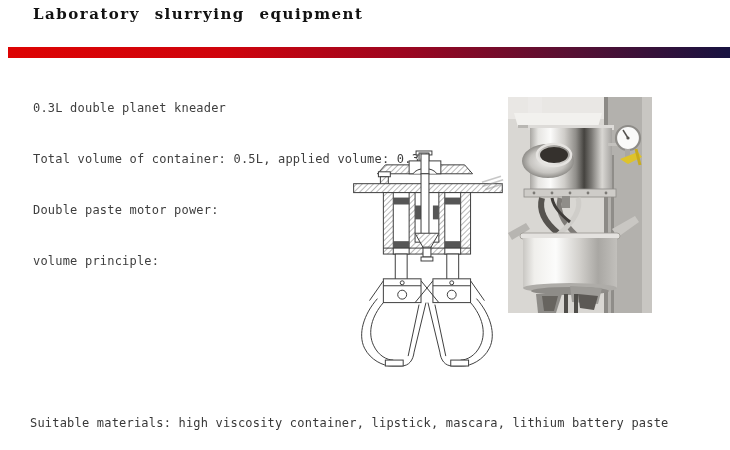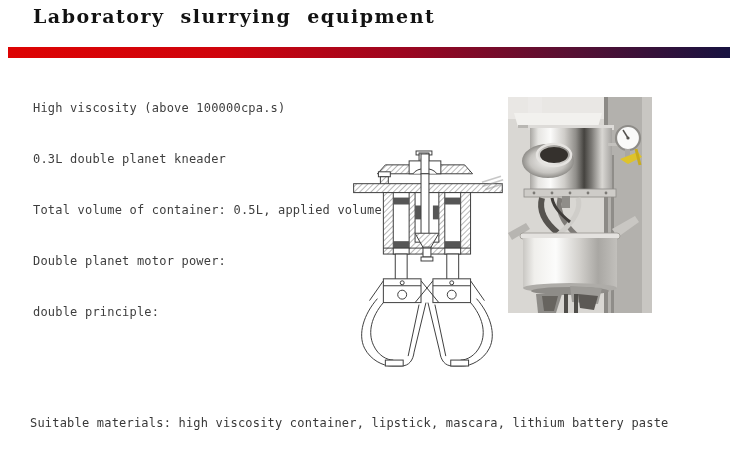--- a/index.html
+++ b/index.html
@@ -6,21 +6,21 @@
   html,body { width:730px; height:450px; }
   body {
     position:relative;
     background:#ffffff;
     overflow:hidden;
     font-family:"DejaVu Sans Mono", monospace;
   }
   .page-title {
     position:absolute; left:33px; top:5px;
     font-family:"DejaVu Serif", serif;
-    font-weight:bold; font-size:19px; color:#121212;
+    font-weight:bold; font-size:15px; color:#121212;
     letter-spacing:1.5px; word-spacing:8px;
     white-space:nowrap;
   }
   .accent-bar {
     position:absolute; left:8px; top:47px; width:722px; height:11px;
     background:linear-gradient(to right,
       #dd0303 0%, #cf040c 30%, #9c0620 55%, #571033 78%, #171240 100%);
   }
   .desc-block {
     position:absolute; left:33px; top:66px;
@@ -38,25 +38,24 @@
   svg { display:block; }
 </style>
 </head>
 <body>
 
 <h1 class="page-title">Laboratory slurrying equipment</h1>
 
 <div class="accent-bar"></div>
 
 <div class="desc-block">
-  <div>High viscosity (above 100000cpa.s)</div>
   <div>0.3L double planet kneader</div>
   <div>Total volume of container: 0.5L, applied volume: 0.3L</div>
-  <div>Double planet motor power:</div>
-  <div>double principle:</div>
+  <div>Double paste motor power:</div>
+  <div>volume principle:</div>
   
   
   
   
   
   
 </div>
 
 <div class="diagram-wrap">
 <svg viewBox="0 0 180 220" width="180" height="218">

